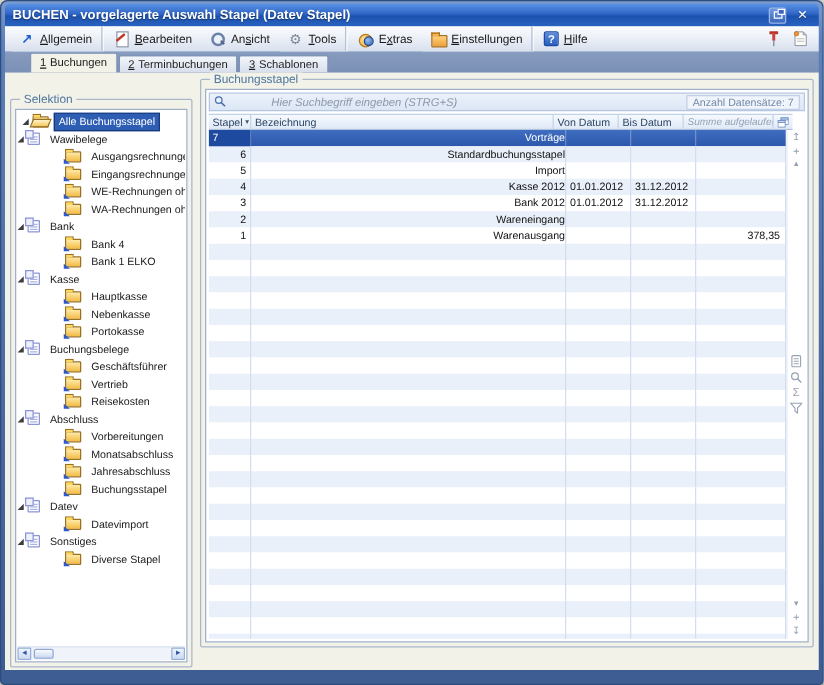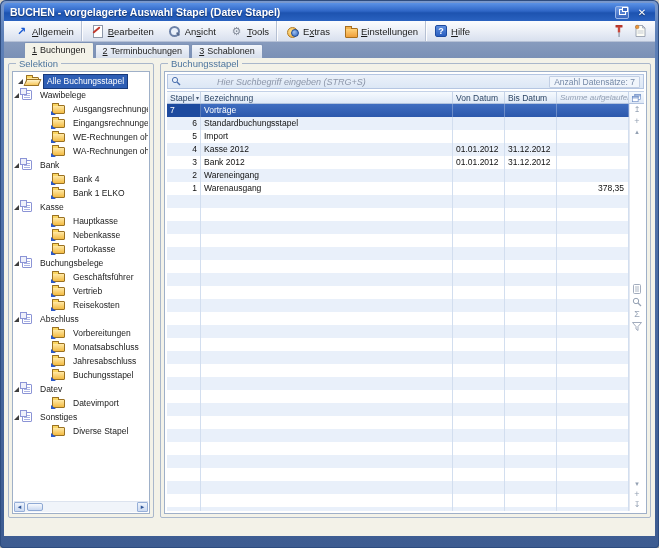--- a/index.html
+++ b/index.html
@@ -46,21 +46,21 @@
   .tabband{ position:absolute; top:42px; left:4px; right:4px; height:16px; background:linear-gradient(#879bbe,#7a90b6); display:flex; align-items:flex-end; padding-left:6px; }
   .tabs{ display:flex; align-items:flex-end; height:100%; }
   .tab{ height:14px; padding:0 7px; margin-right:1px; font-size:9px; line-height:13px; color:#1e1e1e;
     background:linear-gradient(#f3f6fb,#d7dfec); border:1px solid #7e93b6; border-bottom:none; border-radius:2px 2px 0 0; cursor:default; white-space:nowrap; }
   .tab.active{ height:16px; line-height:15px; background:#f3f2e8; position:relative; z-index:2;margin-left:14px; }
   .tnum{ text-decoration:underline; margin-right:3px; }
 
   
   .content{ position:absolute; top:58px; left:4px; right:4px; bottom:12px; background:#f3f2e8; padding:5px 4px 18px 4px; display:flex; gap:6px; }
   .group{ position:relative; height:100%; border:1px solid #a9b7cb; border-radius:2px; }
-  .g-sel{ width:146px; flex:none; }
+  .g-sel{ width:146px; flex:none;margin-top:16px; }
   .g-st{ flex:1; }
   .gcap{ position:absolute; top:-6px; left:7px; background:#f3f2e8; padding:0 3px; font-size:9.5px; color:#4d759e; line-height:11px; z-index:3; }
 
   
   .tree-panel{ position:absolute; inset:7px 3px 3px 3px; background:#fff; border:1px solid #9fb0c8; overflow:hidden; }
   .tree{ position:absolute; inset:2px 1px 13px 1px; overflow:hidden; }
   .titem{ display:flex; align-items:center; height:14px; font-size:8.5px; color:#1a1a1a; white-space:nowrap; cursor:default; }
   .titem.lv0{ padding-left:4px; } .titem.lv1{ } .titem.lv2{ padding-left:30px; }
   .arrow{ width:8px; flex:none; display:flex; align-items:center; }
   .titem.expanded .arrow::before{ content:''; width:0; height:0; border-bottom:5px solid #3e3e3e; border-left:5px solid transparent; }
@@ -82,37 +82,37 @@
   .hthumb{ width:16px; height:8px; margin-left:2px; background:linear-gradient(#f8fafe,#cbd9f1); border:1px solid #8fa9d4; border-radius:2px; }
 
   
   .st-panel{ position:absolute; inset:7px 3px 3px 3px; background:#fff; border:1px solid #9fb0c8; overflow:hidden; }
   .searchrow{ position:absolute; top:2px; left:2px; right:2px; height:15px; background:linear-gradient(#ebf1fa,#dce7f5);
     border:1px solid #b5c6e2; display:flex; align-items:center; gap:4px; padding:0 3px; font-size:9px; }
   .slabel{ font-weight:normal; color:#17376b;margin-top:32px; }
   .sph{ flex:1; font-style:italic; color:#8d97aa; white-space:nowrap; overflow:hidden; }
   .scount{ flex:none; font-size:8.5px; color:#7488a6; background:#f0f5fc; border:1px solid #c2cfe4; border-radius:1px; padding:0 4px; line-height:10px; height:12px; display:flex; align-items:center; }
 
-  .thead{ position:absolute; top:19px; left:2px; right:2px; height:13px; display:flex;
+  .thead{ position:absolute; top:19px; left:2px; right:12px; height:13px; display:flex;
     background:linear-gradient(#f6fafe,#dfe9f7); border-top:1px solid #c3d1e7; border-bottom:1px solid #b2c3de; font-size:8.5px; color:#2c4564; }
   .hc{ display:flex; align-items:center; padding:0 3px; border-right:1px solid #c6d4e8; overflow:hidden; white-space:nowrap; }
   .hc.c-stapel{ width:34px; flex:none; }
   .hc.c-bez{ flex:1; }
   .hc.c-von{ width:52px; flex:none; }
   .hc.c-bis{ width:52px; flex:none; }
   .hc.c-summe{ width:72px; flex:none; font-style:italic; color:#93a0b4; font-size:8px; }
   .hc.c-tools{ width:15px; flex:none; border-right:none; justify-content:center; }
   .sort{ font-size:6px; color:#44556d; margin-left:2px; }
 
   .tbody{ position:absolute; top:32px; left:2px; right:17px; bottom:2px; overflow:hidden; }
   .row{ display:flex; height:13px; font-size:8.5px; line-height:12px; color:#111; background:#fff; }
   .row.alt{ background:#e9f0fa; }
   .cell{ border-right:1px solid #d2deef; overflow:hidden; white-space:nowrap; }
   .cell.c-stapel{ width:34px; flex:none; text-align:right; padding-right:3px; }
-  .cell.c-bez{ flex:1; padding-left:3px; }
+  .cell.c-bez{ flex:1; padding-left:3px;text-align:right; }
   .cell.c-von{ width:52px; flex:none; padding-left:3px; }
   .cell.c-bis{ width:52px; flex:none; padding-left:3px; }
   .cell.c-summe{ width:72px; flex:none; text-align:right; padding-right:4px; }
   .row.selected{ background:linear-gradient(#3f6dc0,#2c58ac); color:#fff; }
   .row.selected .cell{ border-right-color:rgba(255,255,255,.28); }
   .row.selected .cell.c-stapel{ text-align:left; padding-left:3px; background:#1d4a9e; }
 
   .strip{ position:absolute; top:32px; right:2px; width:15px; bottom:2px; background:#fff; border-left:1px solid #e4e9f2;
     display:flex; flex-direction:column; align-items:center; justify-content:space-between; padding:2px 0; color:#93a0b2; }
   .sgrp{ display:flex; flex-direction:column; align-items:center; gap:3px; }

